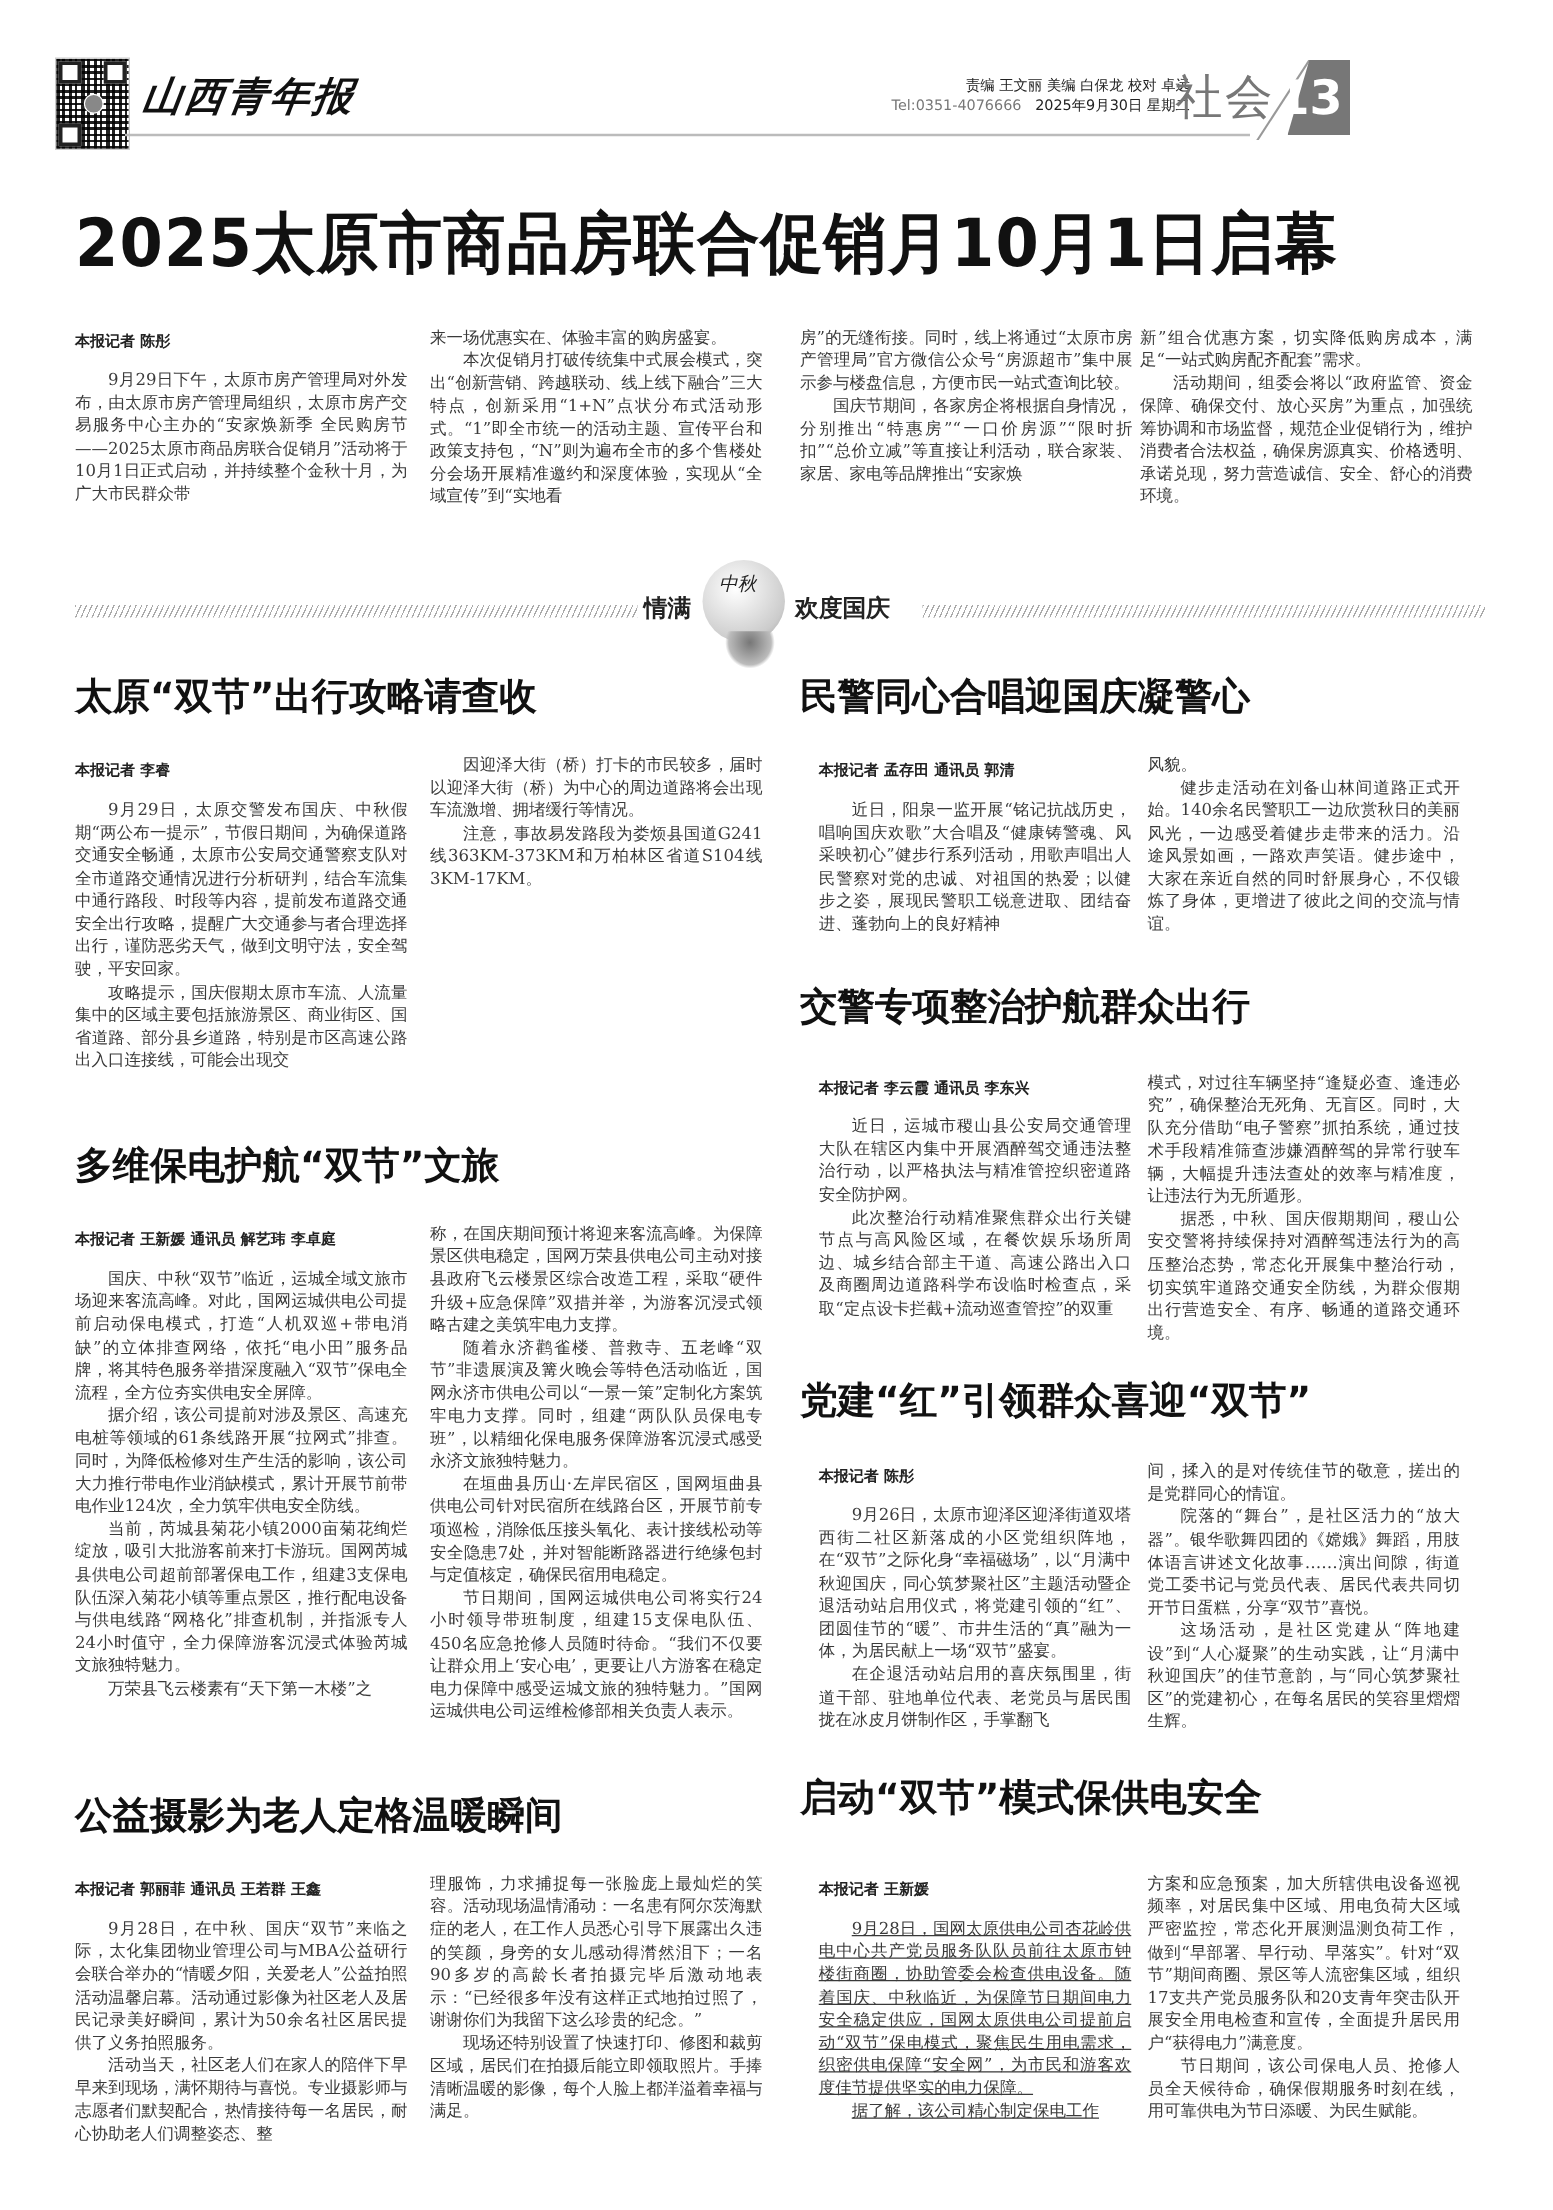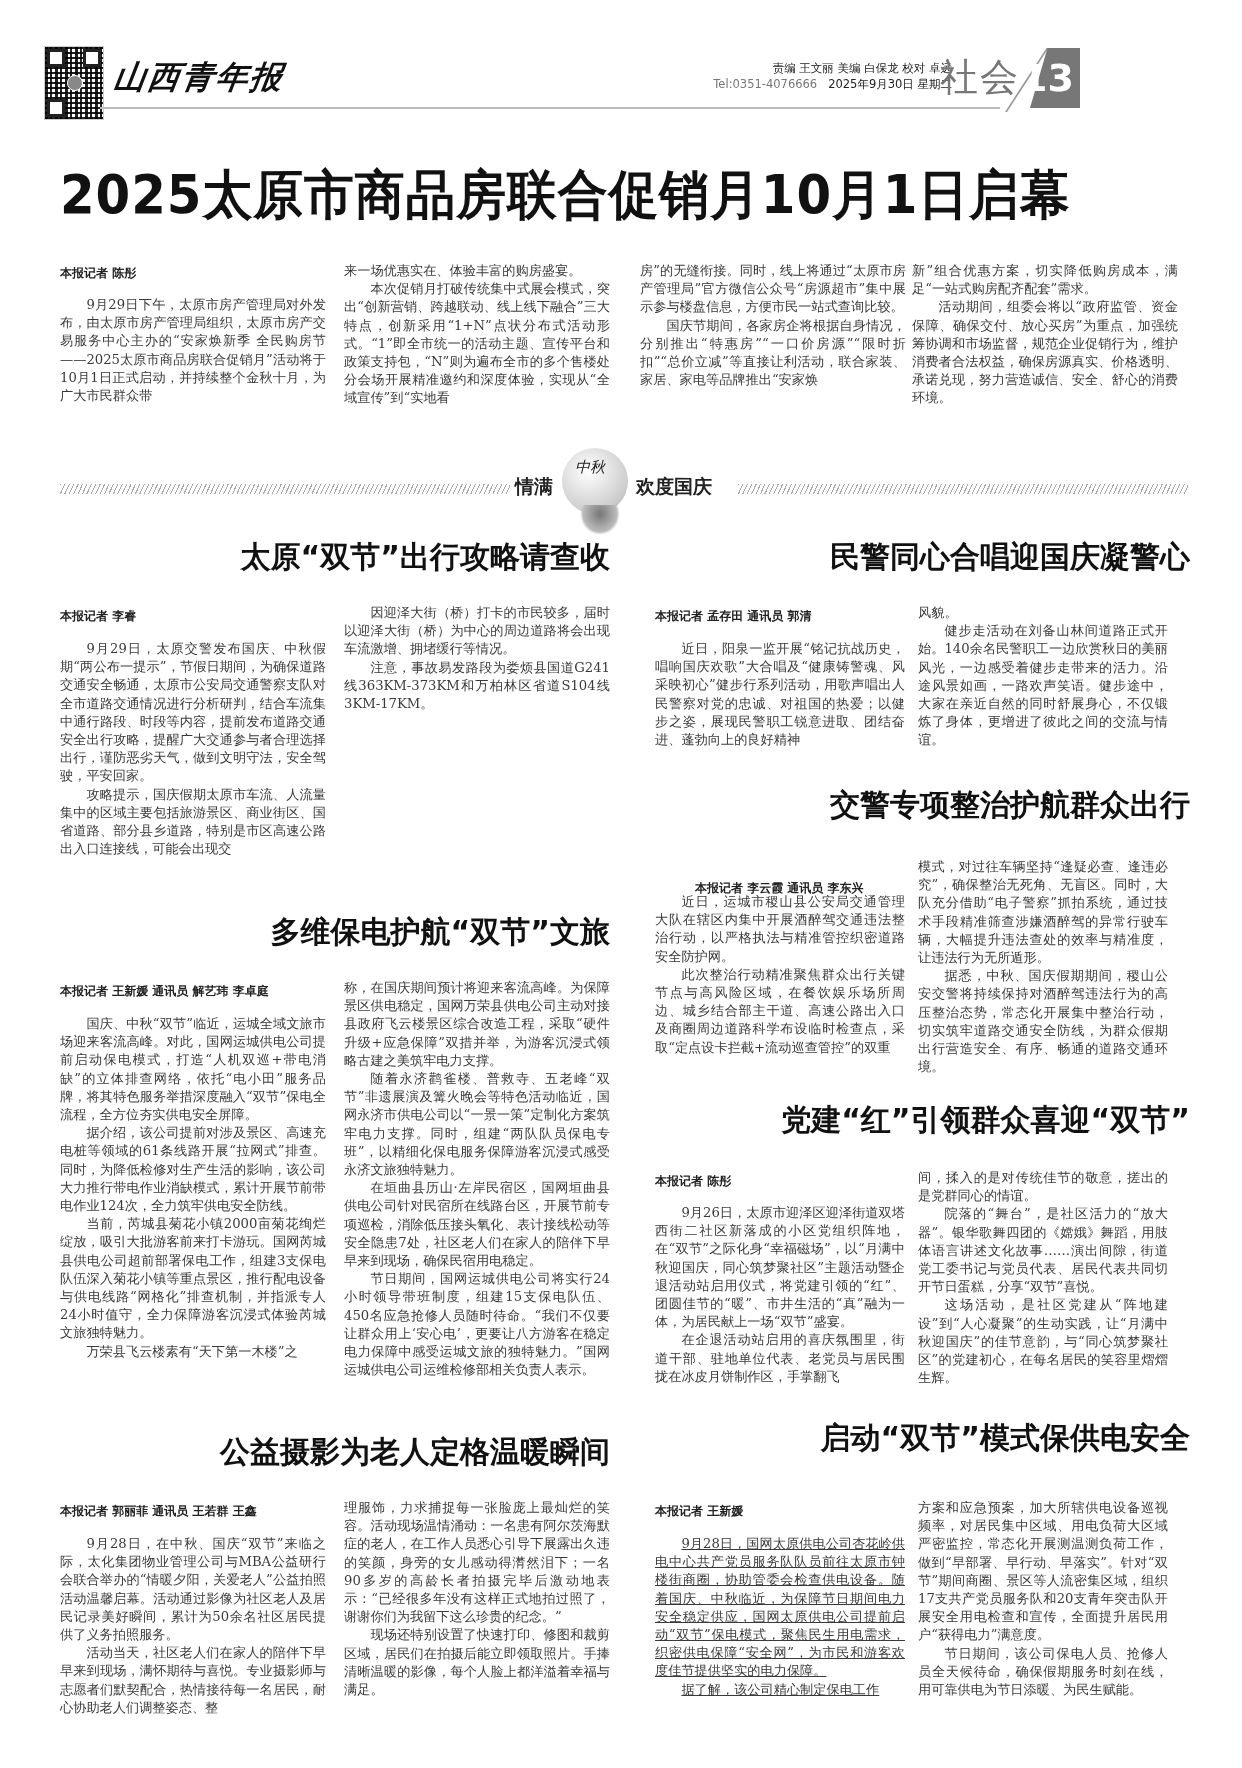--- a/index.html
+++ b/index.html
@@ -18,21 +18,21 @@
   .rule-top{left:100px;top:107px;width:900px;height:2px;background:#bbb;}
   .credits{right:290px;top:60px;text-align:right;font-family:"DejaVu Sans",sans-serif;font-size:11.5px;line-height:16px;color:#222;}
   .credits .tel{color:#777;}
   .section{left:940px;top:52px;font-family:Liberation Mono, monospace;font-size:38px;color:#777;letter-spacing:2px;}
   .slash{left:1005px;top:48px;width:2px;height:64px;background:#999;transform:skewX(-33deg);transform-origin:bottom;}
   .pagebox{left:1030px;top:48px;width:50px;height:60px;background:#777;clip-path:polygon(35% 0,100% 0,100% 100%,0 100%);}
   .pageno{left:1030px;top:48px;width:50px;height:60px;display:flex;align-items:center;justify-content:flex-end;padding-right:6px;box-sizing:border-box;
           font-family:"DejaVu Sans",sans-serif;font-weight:bold;font-size:38px;color:#fff;}
   
   .main-hl{left:60px;top:160px;width:1130px;font-family:"DejaVu Sans",sans-serif;font-weight:bold;font-size:53px;color:#111;letter-spacing:1px;white-space:nowrap;transform:scaleX(0.94);transform-origin:left;}
-  .hl{font-family:"DejaVu Sans",sans-serif;font-weight:bold;font-size:30px;color:#111;white-space:nowrap;text-align:right;}
+  .hl{font-family:"DejaVu Sans",sans-serif;font-weight:bold;font-size:30px;color:#111;white-space:nowrap;text-align:left;}
   .byline{font-family:"DejaVu Sans",sans-serif;font-weight:bold;font-size:12px;color:#222;}
   .col{font-size:13.2px;line-height:18.2px;color:#3a3a3a;text-align:justify;}
   .col p{margin:0;text-indent:2em;}
   .col p.cont{text-indent:0;}
   
   .banner-line{top:484px;height:10px;background:repeating-linear-gradient(115deg,#aaa 0 1px,transparent 1px 4px);}
   .moon{left:562px;top:448px;width:66px;height:66px;border-radius:50%;background:radial-gradient(circle at 40% 35%,#fff,#ccc 70%,#999);}
   .moon-text{left:575px;top:458px;font-family:"DejaVu Serif",serif;font-size:15px;color:#222;font-style:italic;}
   .flower{left:580px;top:505px;width:40px;height:30px;background:radial-gradient(ellipse at 50% 30%,#777,#bbb 60%,transparent 70%);}
   .banner-l,.banner-r{top:474px;font-family:"DejaVu Sans",sans-serif;font-weight:bold;font-size:19px;color:#222;}
@@ -101,42 +101,42 @@
 <div class="abs byline" style="left:655px;top:608px;">本报记者  孟存田  通讯员  郭清</div>
 <div class="abs col" style="left:655px;top:640px;width:250px;">
   <p>近日，阳泉一监开展“铭记抗战历史，唱响国庆欢歌”大合唱及“健康铸警魂、风采映初心”健步行系列活动，用歌声唱出人民警察对党的忠诚、对祖国的热爱；以健步之姿，展现民警职工锐意进取、团结奋进、蓬勃向上的良好精神</p>
 </div>
 <div class="abs col" style="left:918px;top:604px;width:250px;">
   <p class="cont">风貌。</p>
   <p>健步走活动在刘备山林间道路正式开始。140余名民警职工一边欣赏秋日的美丽风光，一边感受着健步走带来的活力。沿途风景如画，一路欢声笑语。健步途中，大家在亲近自然的同时舒展身心，不仅锻炼了身体，更增进了彼此之间的交流与情谊。</p>
 </div>
 
 <div class="abs hl" style="left:640px;top:785px;width:550px;">交警专项整治护航群众出行</div>
-<div class="abs byline" style="left:655px;top:880px;margin-left:40px;">本报记者  李云霞  通讯员  李东兴</div>
+<div class="abs byline" style="left:655px;top:862px;">本报记者  李云霞  通讯员  李东兴</div>
 <div class="abs col" style="left:655px;top:893px;width:250px;">
   <p>近日，运城市稷山县公安局交通管理大队在辖区内集中开展酒醉驾交通违法整治行动，以严格执法与精准管控织密道路安全防护网。</p>
   <p>此次整治行动精准聚焦群众出行关键节点与高风险区域，在餐饮娱乐场所周边、城乡结合部主干道、高速公路出入口及商圈周边道路科学布设临时检查点，采取“定点设卡拦截+流动巡查管控”的双重</p>
 </div>
 <div class="abs col" style="left:918px;top:858px;width:250px;">
   <p class="cont">模式，对过往车辆坚持“逢疑必查、逢违必究”，确保整治无死角、无盲区。同时，大队充分借助“电子警察”抓拍系统，通过技术手段精准筛查涉嫌酒醉驾的异常行驶车辆，大幅提升违法查处的效率与精准度，让违法行为无所遁形。</p>
   <p>据悉，中秋、国庆假期期间，稷山公安交警将持续保持对酒醉驾违法行为的高压整治态势，常态化开展集中整治行动，切实筑牢道路交通安全防线，为群众假期出行营造安全、有序、畅通的道路交通环境。</p>
 </div>
 
 <div class="abs hl" style="left:60px;top:912px;width:550px;">多维保电护航“双节”文旅</div>
 <div class="abs byline" style="left:60px;top:983px;">本报记者  王新媛  通讯员  解艺玮  李卓庭</div>
 <div class="abs col" style="left:60px;top:1015px;width:266px;">
   <p>国庆、中秋“双节”临近，运城全域文旅市场迎来客流高峰。对此，国网运城供电公司提前启动保电模式，打造“人机双巡+带电消缺”的立体排查网络，依托“电小田”服务品牌，将其特色服务举措深度融入“双节”保电全流程，全方位夯实供电安全屏障。</p>
   <p>据介绍，该公司提前对涉及景区、高速充电桩等领域的61条线路开展“拉网式”排查。同时，为降低检修对生产生活的影响，该公司大力推行带电作业消缺模式，累计开展节前带电作业124次，全力筑牢供电安全防线。</p>
   <p>当前，芮城县菊花小镇2000亩菊花绚烂绽放，吸引大批游客前来打卡游玩。国网芮城县供电公司超前部署保电工作，组建3支保电队伍深入菊花小镇等重点景区，推行配电设备与供电线路“网格化”排查机制，并指派专人24小时值守，全力保障游客沉浸式体验芮城文旅独特魅力。</p>
   <p>万荣县飞云楼素有“天下第一木楼”之</p>
 </div>
 <div class="abs col" style="left:344px;top:979px;width:266px;">
   <p class="cont">称，在国庆期间预计将迎来客流高峰。为保障景区供电稳定，国网万荣县供电公司主动对接县政府飞云楼景区综合改造工程，采取“硬件升级+应急保障”双措并举，为游客沉浸式领略古建之美筑牢电力支撑。</p>
   <p>随着永济鹳雀楼、普救寺、五老峰“双节”非遗展演及篝火晚会等特色活动临近，国网永济市供电公司以“一景一策”定制化方案筑牢电力支撑。同时，组建“两队队员保电专班”，以精细化保电服务保障游客沉浸式感受永济文旅独特魅力。</p>
-  <p>在垣曲县历山·左岸民宿区，国网垣曲县供电公司针对民宿所在线路台区，开展节前专项巡检，消除低压接头氧化、表计接线松动等安全隐患7处，社区老人们在家人的陪伴下早早来到现场，确保民宿用电稳定。</p>
+  <p>在垣曲县历山·左岸民宿区，国网垣曲县供电公司针对民宿所在线路台区，开展节前专项巡检，消除低压接头氧化、表计接线松动等安全隐患7处，并对智能断路器进行绝缘包封与定值核定，确保民宿用电稳定。</p>
   <p>节日期间，国网运城供电公司将实行24小时领导带班制度，组建15支保电队伍、450名应急抢修人员随时待命。“我们不仅要让群众用上‘安心电’，更要让八方游客在稳定电力保障中感受运城文旅的独特魅力。”国网运城供电公司运维检修部相关负责人表示。</p>
 </div>
 
 <div class="abs hl" style="left:640px;top:1100px;width:550px;">党建“红”引领群众喜迎“双节”</div>
 <div class="abs byline" style="left:655px;top:1173px;">本报记者  陈彤</div>
 <div class="abs col" style="left:655px;top:1204px;width:250px;">
   <p>9月26日，太原市迎泽区迎泽街道双塔西街二社区新落成的小区党组织阵地，在“双节”之际化身“幸福磁场”，以“月满中秋迎国庆，同心筑梦聚社区”主题活动暨企退活动站启用仪式，将党建引领的“红”、团圆佳节的“暖”、市井生活的“真”融为一体，为居民献上一场“双节”盛宴。</p>
   <p>在企退活动站启用的喜庆氛围里，街道干部、驻地单位代表、老党员与居民围拢在冰皮月饼制作区，手掌翻飞</p>
 </div>
 <div class="abs col" style="left:918px;top:1169px;width:250px;">

